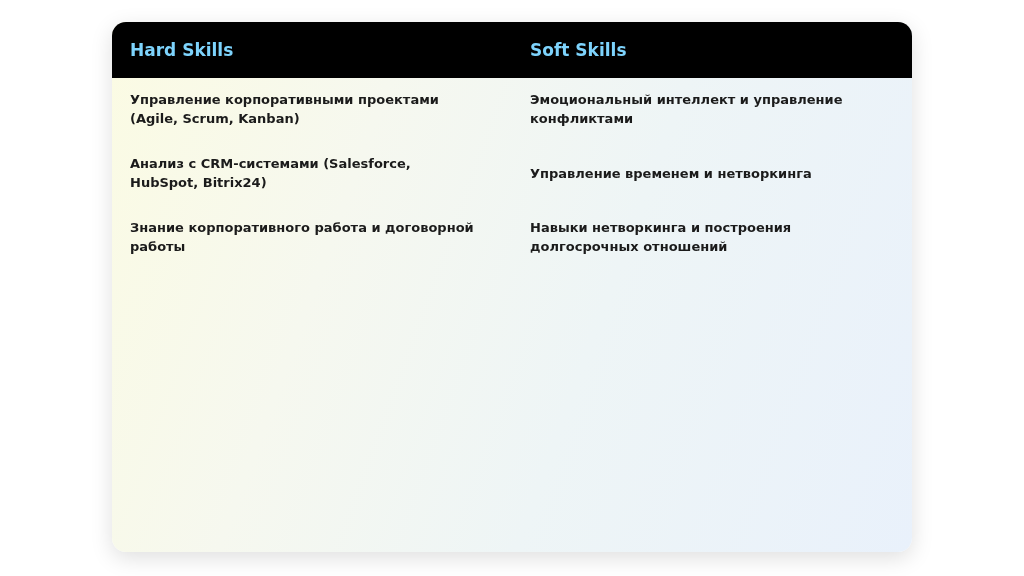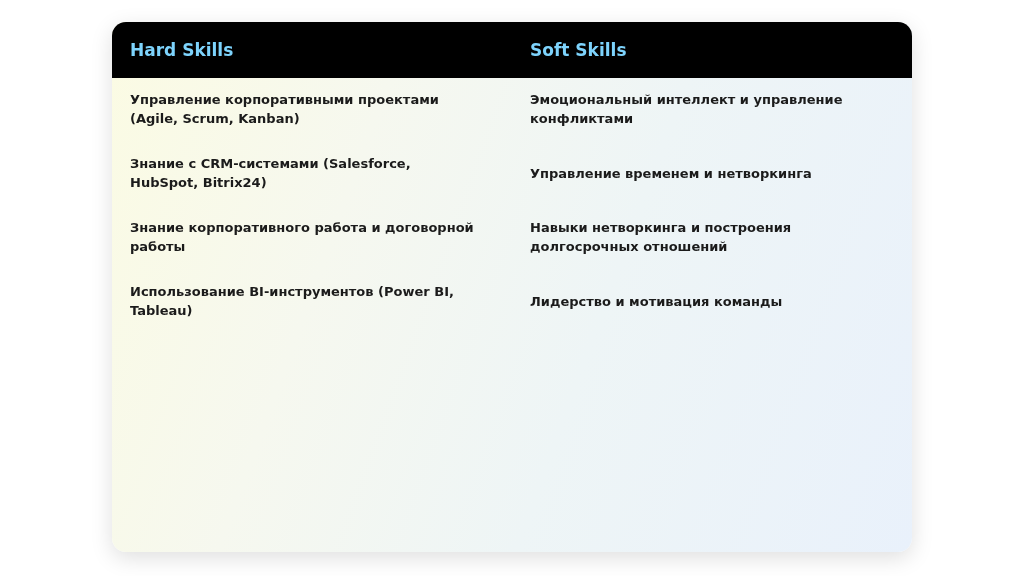--- a/index.html
+++ b/index.html
@@ -66,37 +66,29 @@
       <tr>
         <td>
             <span class="cell-text">Управление корпоративными проектами (Agile, Scrum, Kanban)</span>
           </td>
         <td>
             <span class="cell-text">Эмоциональный интеллект и управление конфликтами</span>
           </td>
       </tr>
       <tr>
         <td>
-            <span class="cell-text">Знание с CRM-системами (Salesforce, HubSpot, Bitrix24)</span>
+            <span class="cell-text">Анализ с CRM-системами (Salesforce, HubSpot, Bitrix24)</span>
           </td>
         <td>
             <span class="cell-text">Управление временем и нетворкинга</span>
           </td>
       </tr>
       <tr>
         <td>
             <span class="cell-text">Знание корпоративного работа и договорной работы</span>
           </td>
         <td>
             <span class="cell-text">Навыки нетворкинга и построения долгосрочных отношений</span>
           </td>
       </tr>
-      <tr>
-        <td>
-            <span class="cell-text">Использование BI-инструментов (Power BI, Tableau)</span>
-          </td>
-        <td>
-            <span class="cell-text">Лидерство и мотивация команды</span>
-          </td>
-      </tr>
     </tbody>
   </table>
 </div>
 
 </body></html>

